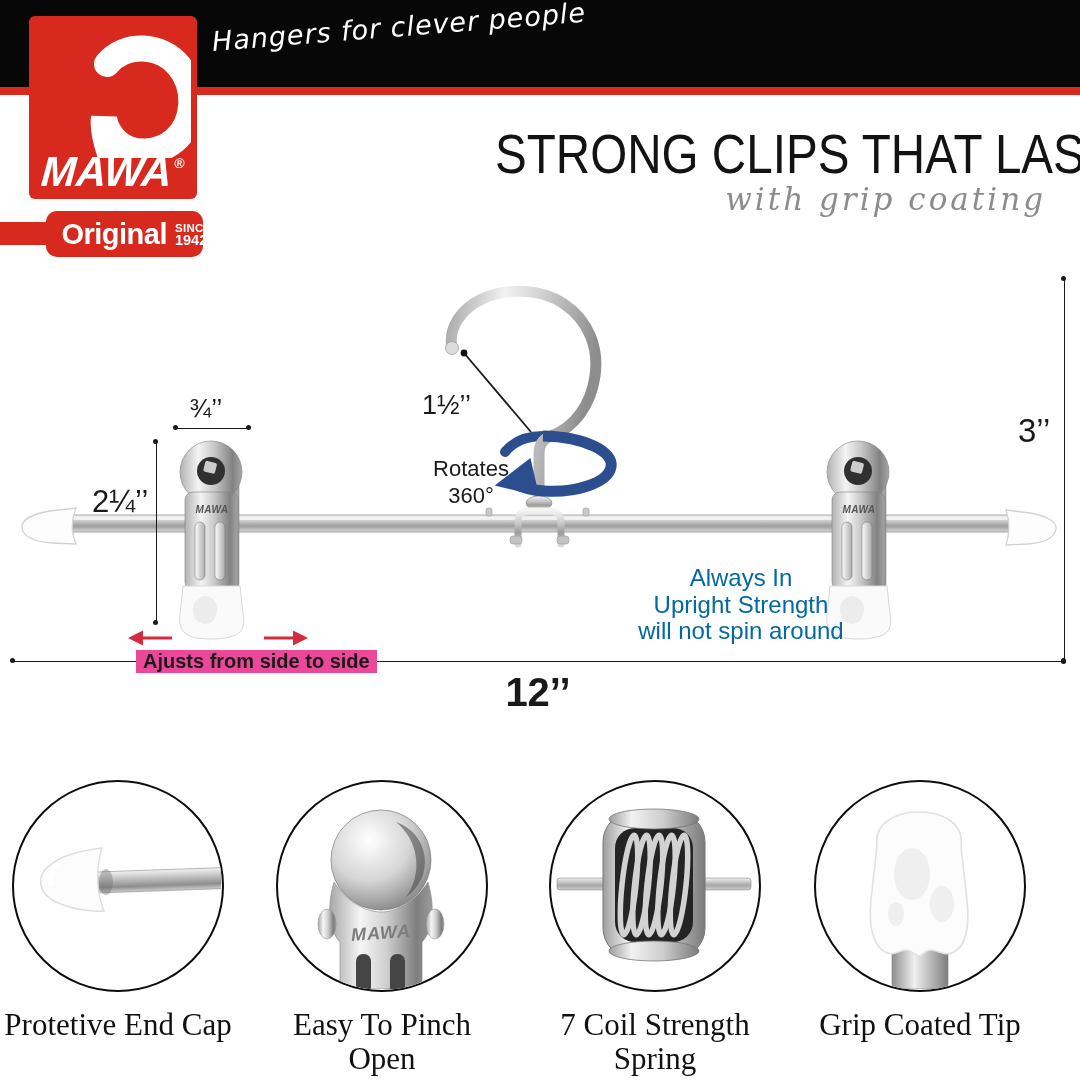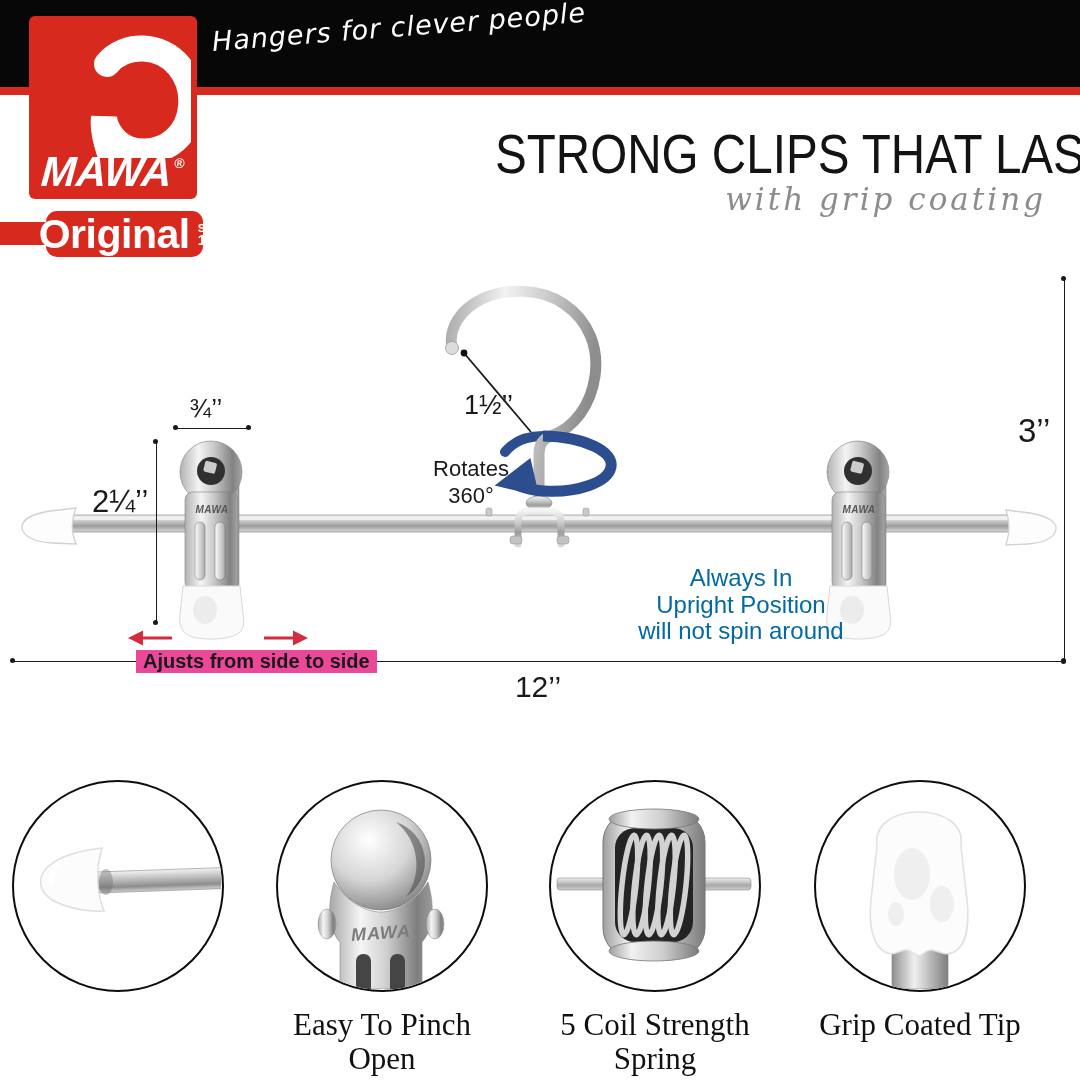--- a/index.html
+++ b/index.html
@@ -17,39 +17,39 @@
   .tagline{position:absolute;left:212px;top:26px;color:#fff;font-style:italic;
     font-family:"DejaVu Sans",sans-serif;font-size:27px;letter-spacing:1px;
     transform:rotate(-4.5deg);transform-origin:left center;white-space:nowrap;}
   .logo{position:absolute;left:29px;top:16px;width:168px;height:183px;background:var(--brand-red);border-radius:6px;}
   .logo-glyph{position:absolute;left:6px;top:4px;}
   .logo-word{position:absolute;left:0;bottom:6px;width:100%;text-align:center;color:#fff;
     font-weight:bold;font-style:italic;font-size:42px;letter-spacing:0;transform:skewX(-4deg);line-height:42px;}
   .logo-word sup{font-size:14px;font-style:normal;vertical-align:18px;margin-left:2px;}
   .badge{position:absolute;left:46px;top:211px;width:157px;height:46px;background:var(--brand-red);
     border-radius:11px;display:flex;align-items:center;justify-content:center;gap:8px;color:#fff;}
-  .badge-label{font-size:41px;font-weight:bold;letter-spacing:-0.5px;margin-left:24px;}
+  .badge-label{font-size:29px;font-weight:bold;letter-spacing:-0.5px;margin-left:24px;}
   .badge-since{display:flex;flex-direction:column;font-weight:bold;line-height:12px;text-align:left;}
   .badge-since .s1{font-size:11.5px;letter-spacing:.3px;}
   .badge-since .s2{font-size:14.5px;}
   .badge-tab{position:absolute;left:0;top:222px;width:46px;height:23px;background:var(--brand-red);}
   .title{position:absolute;left:450px;top:121px;width:600px;text-align:center;
     font-size:56px;color:var(--title-black);letter-spacing:0;transform:scaleX(.85);white-space:nowrap;}
   .subtitle{position:absolute;right:34px;top:181px;font-family:"DejaVu Serif",serif;font-style:italic;
     font-size:31px;letter-spacing:3px;color:var(--subtitle-gray);white-space:nowrap;}
 
   
   .hanger-svg{position:absolute;left:0;top:270px;}
   .ann{position:absolute;color:var(--line-black);}
   .dim{font-size:27px;white-space:nowrap;}
   .dim-34{left:166px;top:393px;width:80px;text-align:center;font-size:26px;}
-  .dim-112{left:464px;top:390px;}
+  .dim-112{left:422px;top:390px;}
   .dim-214{left:92px;top:484px;font-size:31px;}
   .dim-3{left:1018px;top:412px;font-size:33px;}
-  .dim-12{left:488px;top:670px;width:100px;text-align:center;font-size:30px;}
+  .dim-12{left:488px;top:670px;width:100px;text-align:center;font-size:40px;font-weight:bold;}
   .rotates{left:420px;top:455px;width:102px;text-align:center;font-size:22px;line-height:27px;}
   .upright{left:632px;top:565px;width:218px;text-align:center;font-size:24px;line-height:26.5px;color:#0369a1;}
   .adjust{left:136px;top:650px;background:#ec4899;padding:0 7px;font-size:20px;font-weight:bold;z-index:4;}
   
   .mline{position:absolute;z-index:3;}
   .mline.h{border-top:1.7px solid var(--line-black);}
   .mline.v{border-left:1.7px solid var(--line-black);}
   .mline .d{position:absolute;width:5px;height:5px;border-radius:50%;background:var(--line-black);}
   .mline.h .d.a{left:-2px;top:-3.6px;} .mline.h .d.b{right:-2px;top:-3.6px;}
   .mline.v .d.a{top:-2px;left:-3.6px;} .mline.v .d.b{bottom:-2px;left:-3.6px;}
@@ -193,21 +193,21 @@
     </div>
   <div class="ann dim dim-12">12’’</div>
 
   <div class="ann rotates">
     <div>Rotates</div>
     <div>360°</div>
   </div>
 
   <div class="ann upright">
     <div>Always In</div>
-    <div>Upright Position</div>
+    <div>Upright Strength</div>
     <div>will not spin around</div>
   </div>
 
   <div class="ann adjust">Ajusts from side to side</div>
   <svg class="arrow-svg" style="left:126px;top:628px" width="48" height="20">
     <line x1="46" y1="10" x2="13" y2="10" stroke="var(--adjust-arrow-red)" stroke-width="3.2"></line>
     <polygon points="2,10 17,2.5 17,17.5" fill="var(--adjust-arrow-red)"></polygon>
   </svg>
   <svg class="arrow-svg" style="left:262px;top:628px" width="48" height="20">
     <line x1="2" y1="10" x2="35" y2="10" stroke="var(--adjust-arrow-red)" stroke-width="3.2"></line>
@@ -295,17 +295,18 @@
         </linearGradient>
       </defs>
       <rect x="76" y="148" width="56" height="59" rx="5" fill="url(#f4rod)" stroke="#818181" stroke-width=".6"></rect>
       <path d="M 61 64 C 58 42 78 30 103 30 C 128 30 148 42 145 64 L 151 118 C 154 146 149 164 138 170 C 128 175 122 168 115 168 C 109 168 107 174 103 174 C 99 174 96 168 90 168 C 83 168 78 175 69 170 C 58 164 52 146 55 118 Z" fill="#fcfcfc" stroke="#e1e1e1" stroke-width="1.6"></path>
       <ellipse cx="96" cy="92" rx="18" ry="26" fill="#ececec" opacity=".85"></ellipse>
       <ellipse cx="126" cy="122" rx="12" ry="18" fill="#ececec" opacity=".85"></ellipse>
       <ellipse cx="80" cy="132" rx="8" ry="12" fill="#ececec" opacity=".85"></ellipse>
     </svg>
   </div>
 
+  <div class="fcap cap1">Protetive End Cap</div>
   <div class="fcap cap2">Easy To Pinch Open</div>
-  <div class="fcap cap3">5 Coil Strength Spring</div>
+  <div class="fcap cap3">7 Coil Strength Spring</div>
   <div class="fcap cap4">Grip Coated Tip</div>
 
 </div>
 
 </body></html>

